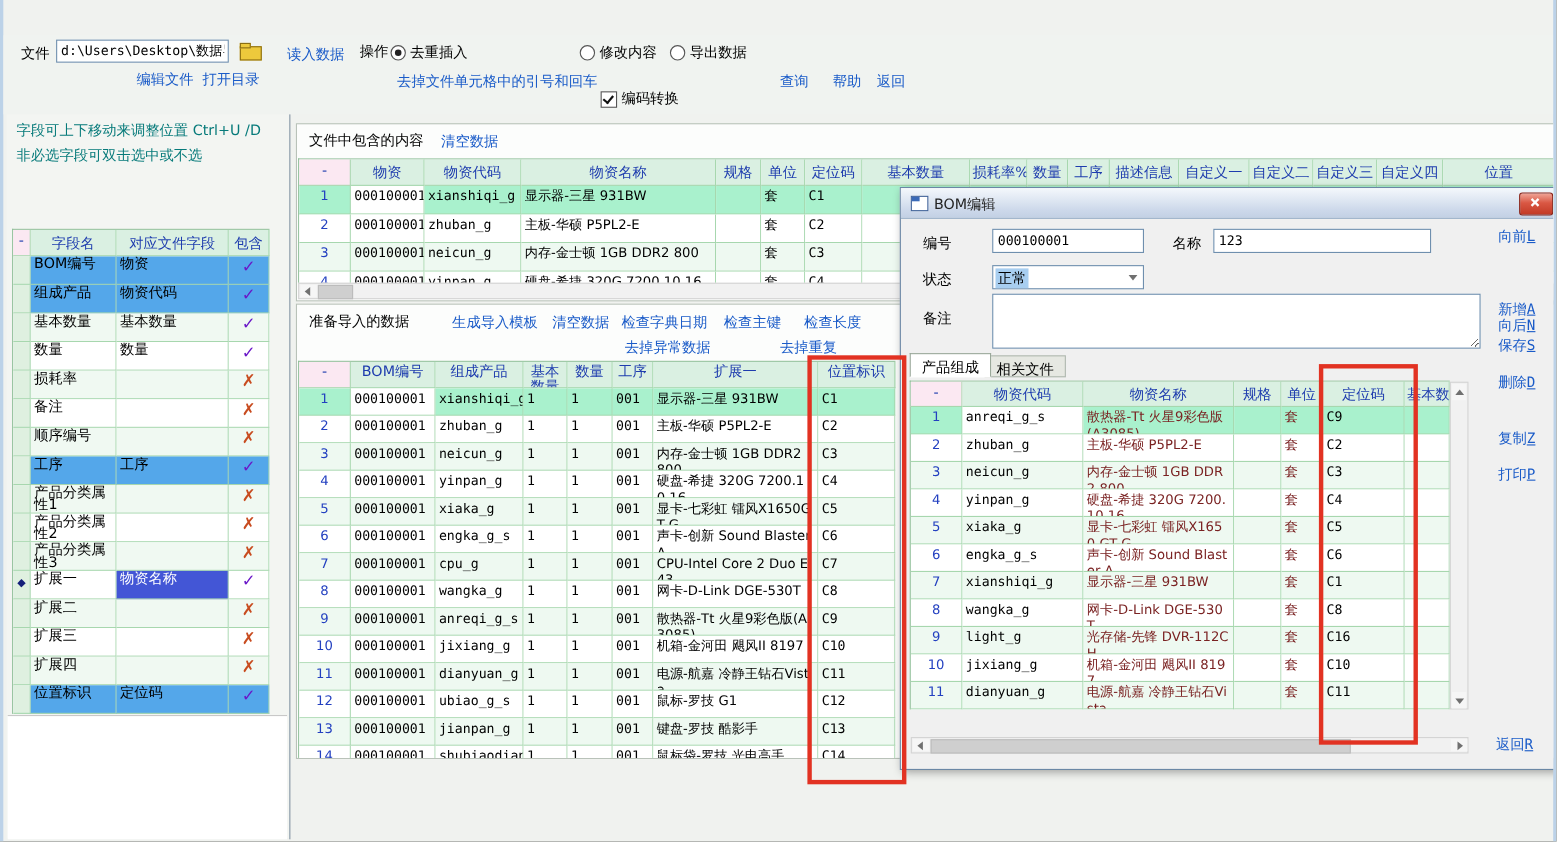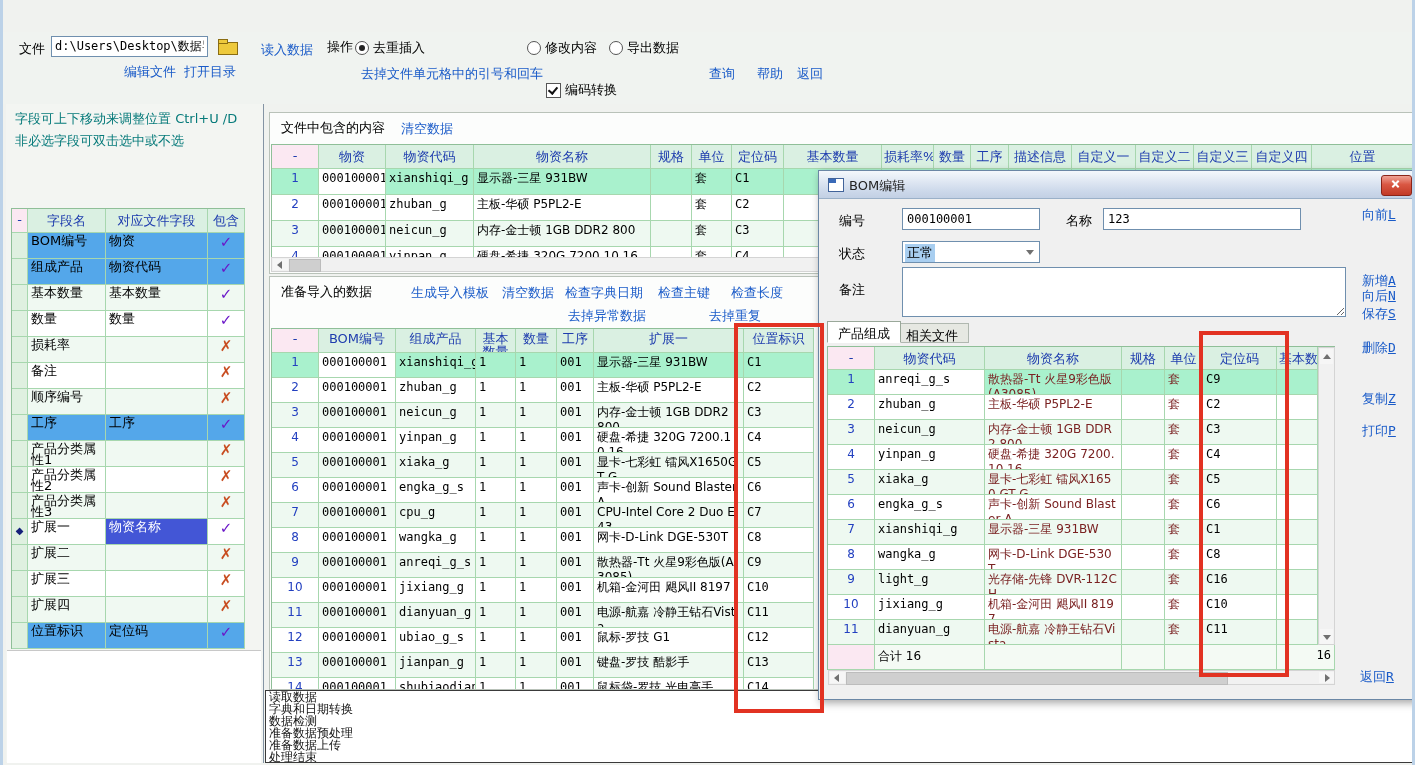--- a/index.html
+++ b/index.html
@@ -602,28 +602,20 @@
           <div class="td">shubiaodian_g</div>
           <div class="td">1</div>
           <div class="td">1</div>
           <div class="td">001</div>
           <div class="td">鼠标袋-罗技 光电高手</div>
           <div class="td">C14</div>
         </div>
       </div>
   </div>
 
-  <div class="log">
-      <div class="log-line">读取数据</div>
-      <div class="log-line">字典和日期转换</div>
-      <div class="log-line">数据检测</div>
-      <div class="log-line">准备数据预处理</div>
-      <div class="log-line">准备数据上传</div>
-      <div class="log-line">处理结束</div>
-    </div>
 
   <div class="dialog">
     <div class="dlg-title">
       <span class="dlg-icon"></span>
       <span class="dlg-title-text">BOM编辑</span>
       <span class="dlg-close">
           <span class="glyph-x"></span>
         </span>
     </div>
     <span class="dlabel" style="left:20px;top:41px;">编号</span>
@@ -764,29 +756,20 @@
           </div>
         </div>
       <div class="vscroll">
         <span class="vsbtn" style="top:1px;">
             <span class="tri-u"></span>
           </span>
         <span class="vsbtn" style="top:281px;">
             <span class="tri-d"></span>
           </span>
       </div>
-      <div class="bfoot">
-          <div class="fd"></div>
-          <div class="fd">合计 16</div>
-          <div class="fd"></div>
-          <div class="fd"></div>
-          <div class="fd"></div>
-          <div class="fd"></div>
-          <div class="fd">16</div>
-        </div>
       <div class="hscroll" style="left:0;top:323px;width:507px;">
         <span class="sbtn" style="left:1px;">
             <span class="tri-l"></span>
           </span>
         <span class="sthumb" style="left:17px;width:380px;"></span>
         <span class="sbtn" style="left:490px;">
             <span class="tri-r"></span>
           </span>
       </div>
     </div>

